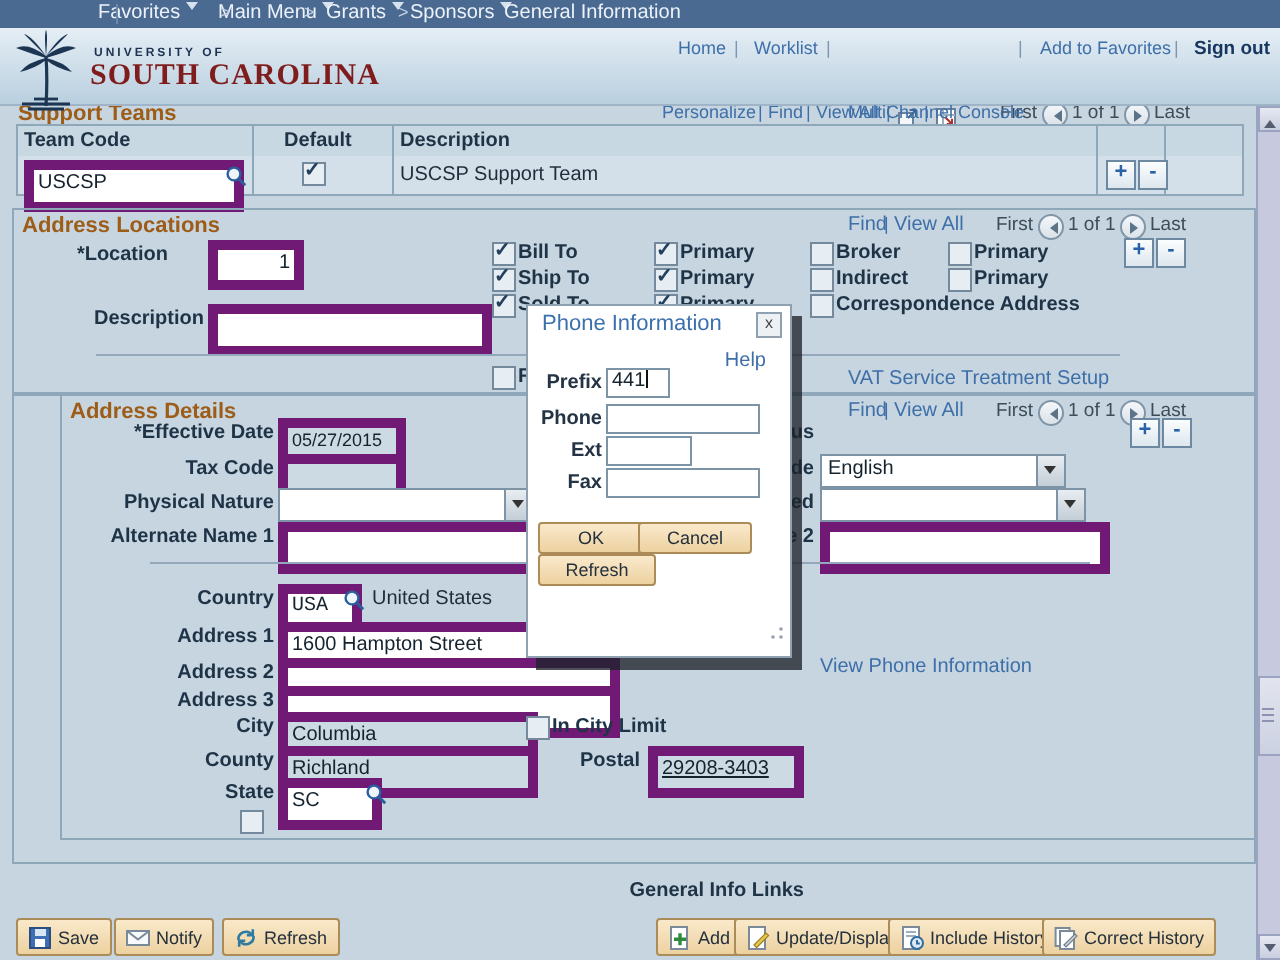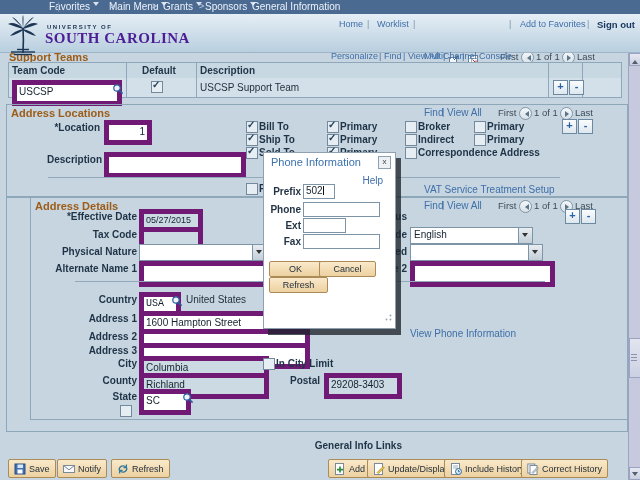--- a/index.html
+++ b/index.html
@@ -11,21 +11,21 @@
   .crumbsep{position:absolute;top:1px;font-size:9px;color:#c2d0e2;}
   .car{display:inline-block;width:0;height:0;border:3px solid transparent;border-top:4px solid #d8e2ee;margin-left:3px;vertical-align:1px;}
   .vline{position:absolute;top:2px;height:10px;width:1px;background:#6e88ac;}
   
   .hdr{position:absolute;left:0;top:14px;width:640px;height:38px;background:linear-gradient(#e5eef5,#b9cfdf);border-bottom:1px solid #9fb4c6;z-index:3;}
   .hlink{position:absolute;top:5px;font-size:9px;color:#3e6fa9;white-space:nowrap;cursor:pointer;}
   .hsep{position:absolute;top:5px;font-size:9px;color:#7d96b2;}
   .signout{font-weight:bold;color:#17365f;font-size:9.5px;}
   .logo{position:absolute;left:4px;top:15px;z-index:5;}
   .univ1{position:absolute;left:47px;top:24px;font-size:6px;font-weight:bold;letter-spacing:1.5px;color:#1d3250;z-index:5;}
-  .univ2{position:absolute;left:45px;top:30px;font-family:"Liberation Serif",serif;font-size:15px;font-weight:bold;color:#4c1d95;letter-spacing:0.5px;z-index:5;}
+  .univ2{position:absolute;left:45px;top:30px;font-family:"Liberation Serif",serif;font-size:15px;font-weight:bold;color:#7f1d1d;letter-spacing:0.5px;z-index:5;}
   
   .heading{position:absolute;font-size:11px;font-weight:bold;color:#9d5c17;white-space:nowrap;}
   .lbl{position:absolute;font-size:10px;font-weight:bold;color:#1f3347;text-align:right;white-space:nowrap;}
   .txt{position:absolute;font-size:10px;color:#1f2d3a;white-space:nowrap;}
   .fld{position:absolute;height:14px;border:5px solid #701a75;background:#fff;font-size:10px;color:#15232f;padding:1px 2px;white-space:nowrap;overflow:hidden;}
   .fld.ro{background:#cbdae3;}
   .fld.rt{text-align:right;}
   .fld.f9{font-size:9px;}
   .link{position:absolute;font-size:10px;color:#3e6fa9;white-space:nowrap;cursor:pointer;}
   .link.sm{font-size:9px;}
@@ -194,21 +194,21 @@
   <span class="pgtxt" style="left:498px;top:107px;">First</span>
   <span class="pg l" style="left:519px;top:107px;">
       <i></i>
     </span>
   <span class="pgtxt" style="left:534px;top:107px;">1 of 1</span>
   <span class="pg r" style="left:560px;top:107px;">
       <i></i>
     </span>
   <span class="pgtxt" style="left:575px;top:107px;">Last</span>
 
-  <span class="lbl" style="left:28px;top:122px;width:72px;">*Location</span>
+  <span class="lbl" style="left:12px;top:122px;width:72px;">*Location</span>
   <div class="fld rt" style="left:104px;top:120px;width:34px;height:13px;">1</div>
   <span class="lbl" style="left:30px;top:154px;width:72px;">Description</span>
   <div class="fld" style="left:104px;top:152px;width:128px;"></div>
 
   <span class="cb on" style="left:246px;top:121px;"></span>
   <span class="cblbl" style="left:259px;top:121px;">Bill To</span>
   <span class="cb on" style="left:327px;top:121px;"></span>
   <span class="cblbl" style="left:340px;top:121px;">Primary</span>
   <span class="cb" style="left:405px;top:121px;"></span>
   <span class="cblbl" style="left:418px;top:121px;">Broker</span>
@@ -303,21 +303,21 @@
   <div class="fld" style="left:139px;top:343px;width:157px;"></div>
 
   <span class="lbl" style="left:40px;top:358px;width:97px;">City</span>
   <div class="fld ro" style="left:139px;top:356px;width:116px;">Columbia</div>
   <span class="cb" style="left:263px;top:358px;"></span>
   <span class="cblbl" style="left:276px;top:358px;">In City Limit</span>
 
   <span class="lbl" style="left:40px;top:375px;width:97px;">County</span>
   <div class="fld ro" style="left:139px;top:373px;width:116px;">Richland</div>
   <span class="lbl" style="left:240px;top:375px;width:80px;">Postal</span>
-  <div class="fld ro" style="left:324px;top:373px;width:64px;">29208-3403</div>
+  <div class="fld ro" style="left:324px;top:373px;width:64px;text-decoration:underline;">29208-3403</div>
 
   <span class="lbl" style="left:40px;top:391px;width:97px;">State</span>
   <div class="fld" style="left:139px;top:389px;width:38px;">SC</div>
   <span class="icon" style="left:182px;top:390px;">
     <svg width="12" height="12">
         <circle cx="5" cy="5" r="3.2" fill="#eef4f9" stroke="#2a5f9e" stroke-width="1.2"></circle>
         <line x1="7.6" y1="7.6" x2="10.6" y2="10.6" stroke="#2a5f9e" stroke-width="1.5"></line>
       </svg>
   </span>
 
@@ -381,21 +381,21 @@
       </svg>
     <span>Correct History</span>
   </div>
 
   <div class="modal">
     <span class="mtitle">Phone Information</span>
     <span class="mclose">x</span>
     <span class="link" style="right:12px;top:22px;left:auto;">Help</span>
 
     <span class="mlbl" style="left:0;top:33px;">Prefix</span>
-    <div class="mfld" style="left:39px;top:31px;width:26px;"><span>502</span><span class="caret"></span></div>
+    <div class="mfld" style="left:39px;top:31px;width:26px;"><span>441</span><span class="caret"></span></div>
 
     <span class="mlbl" style="left:0;top:51px;">Phone</span>
     <div class="mfld" style="left:39px;top:49px;width:71px;"></div>
 
     <span class="mlbl" style="left:0;top:67px;">Ext</span>
     <div class="mfld" style="left:39px;top:65px;width:37px;"></div>
 
     <span class="mlbl" style="left:0;top:83px;">Fax</span>
     <div class="mfld" style="left:39px;top:81px;width:71px;"></div>
 

